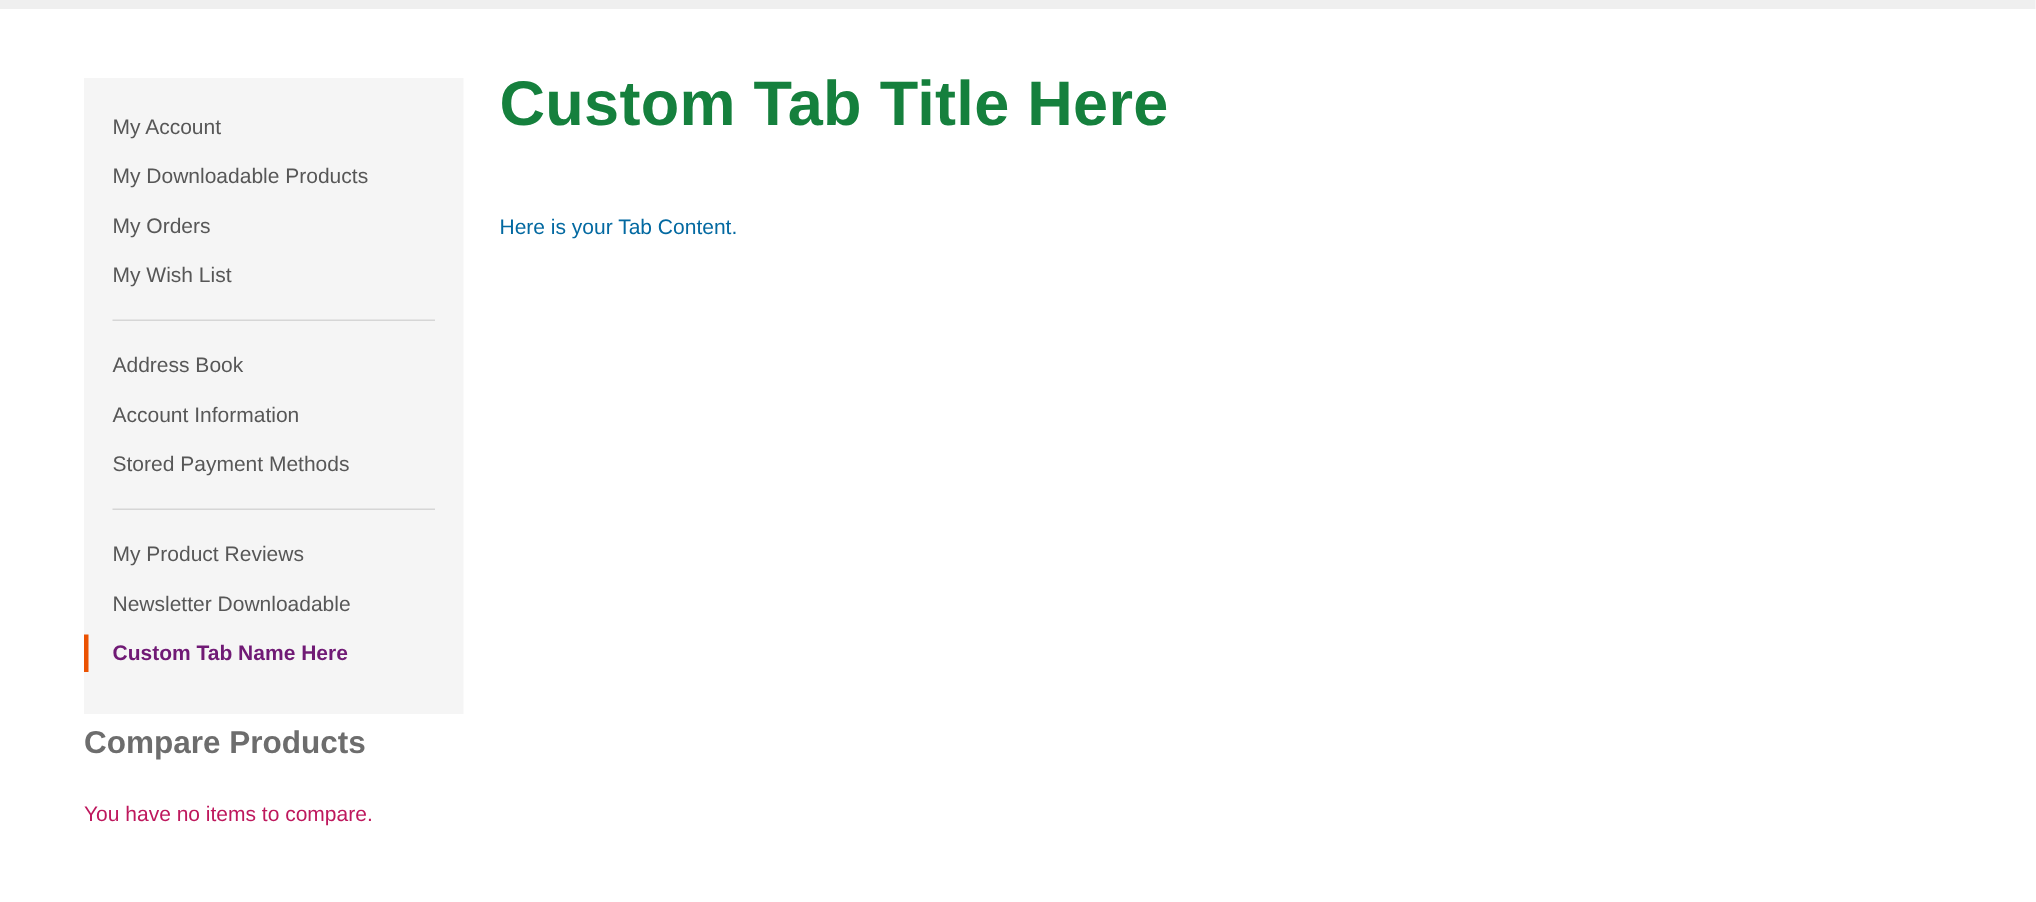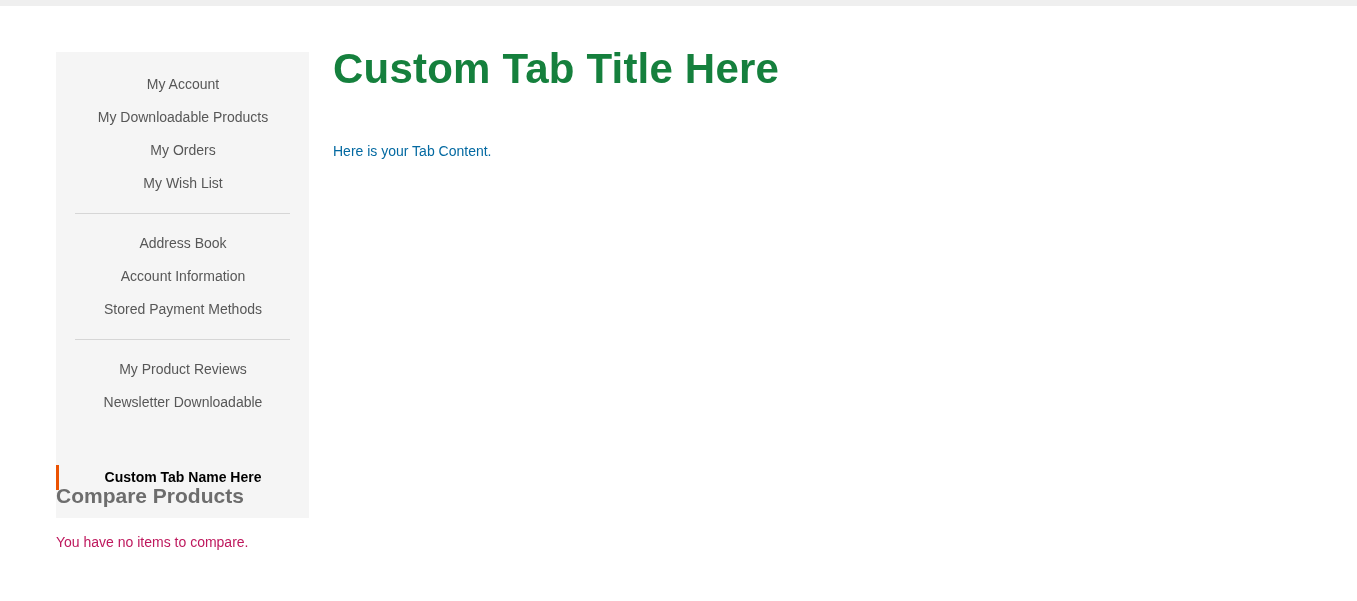--- a/index.html
+++ b/index.html
@@ -47,21 +47,20 @@
   .account-nav {
     background: #f5f5f5;
     padding: 16px 0 24px 0;
     width: 253px;
   }
 
   .nav-list {
     list-style: none;
     margin: 0;
     padding: 0;
-    text-align: center;
   }
 
   .nav-item {
     position: relative;
     padding: 0 18px 0 19px;
     height: 33px;
     line-height: 33px;
     font-size: 14px;
     color: #575757;
     white-space: nowrap;
@@ -69,22 +68,21 @@
   }
 
   .nav-item .nav-label {
     display: inline-block;
     line-height: 33px;
     vertical-align: top;
   }
 
   .nav-item.current {
     font-weight: bold;
-    color: #000000;
-    margin-top: 42px;
+    color: #701a75;
   }
 
   .nav-item.current .nav-marker {
     position: absolute;
     left: 0;
     top: 4px;
     width: 3px;
     height: 25px;
     background: #eb5202;
   }

